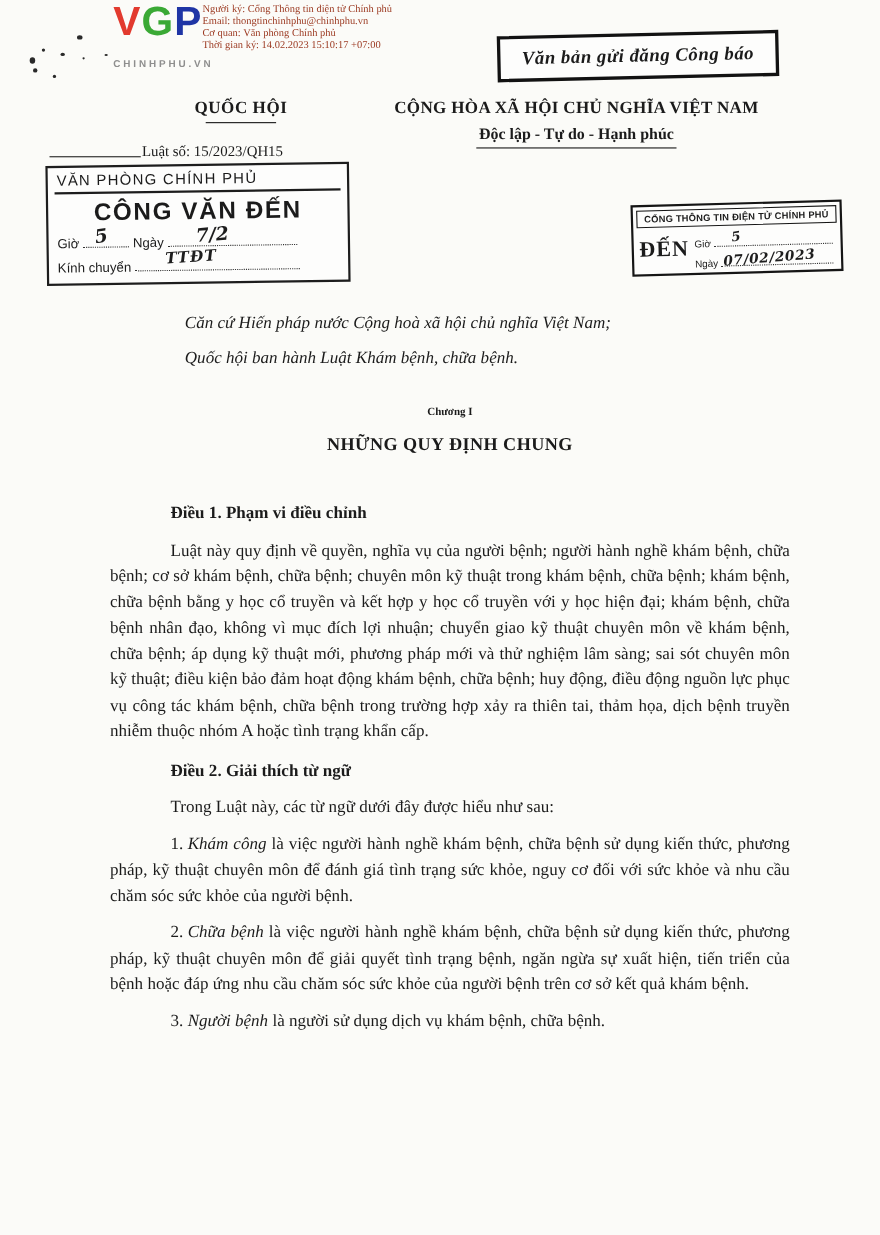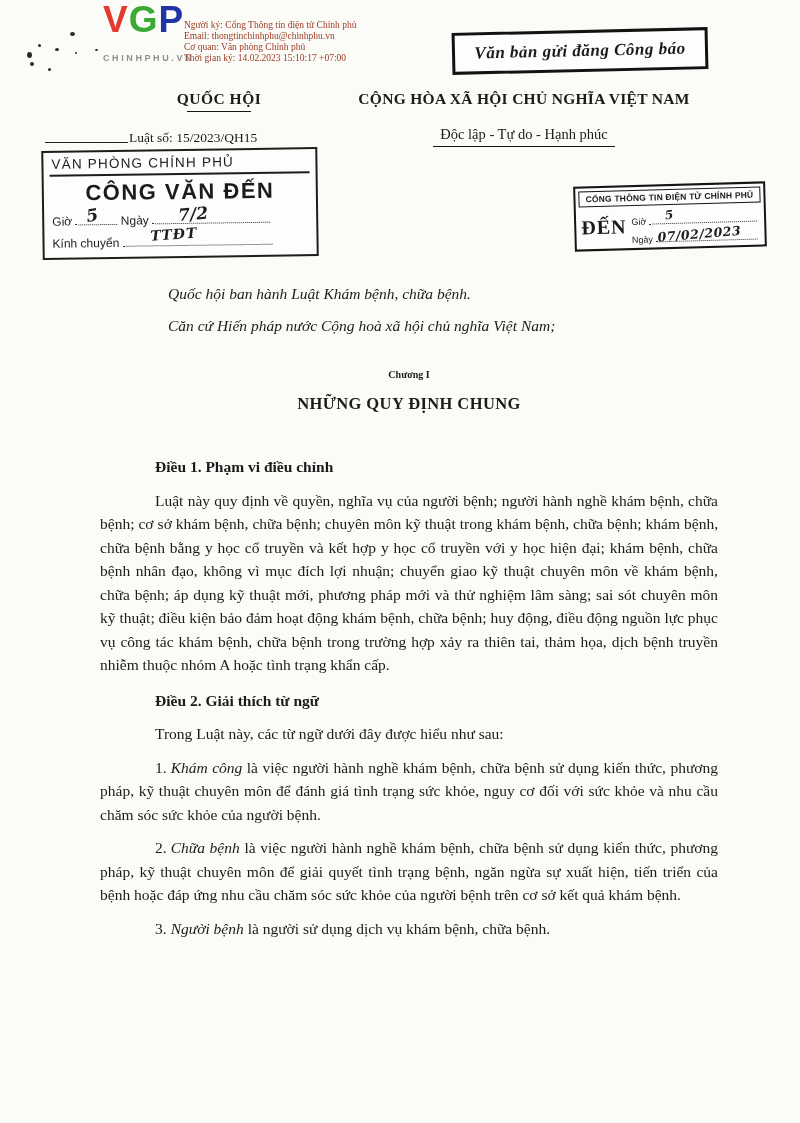--- a/index.html
+++ b/index.html
@@ -17,42 +17,42 @@
 
   
   .vgp{position:absolute;left:103px;top:3px;font-family:"Liberation Sans",sans-serif;}
   .vgp-letters{font-weight:bold;font-size:37px;line-height:33px;letter-spacing:1px;}
   .vgp-v{color:#e23a2e;}
   .vgp-g{color:#3aa935;}
   .vgp-p{color:#1f35a5;}
   .vgp-sub{font-size:9px;font-weight:bold;letter-spacing:2.6px;color:#8e8e8e;margin-top:17px;}
 
   
-  .sig{position:absolute;left:184px;top:4px;font-size:9.5px;line-height:11px;color:#9c३;color:#9c3a22;margin-top:16px;}
+  .sig{position:absolute;left:184px;top:4px;font-size:9.5px;line-height:11px;color:#9c३;color:#9c3a22;}
   .sig span{display:block;}
 
   
   .congbao{
     position:absolute;left:452px;top:30px;width:250px;height:36px;
     border:3px solid #121212;transform:rotate(-1.3deg);
     display:flex;align-items:center;justify-content:center;
     font-size:17px;font-weight:bold;font-style:italic;letter-spacing:0.5px;
     background:rgba(255,255,255,.6);
   }
 
   
   .hdr-left{position:absolute;left:138px;top:90px;width:162px;text-align:center;}
   .hdr-left .t{font-weight:bold;font-size:15.5px;letter-spacing:0.5px;}
   .rule-s{width:64px;border-top:1.6px solid #161616;margin:3px auto 0;}
   .luatso{position:absolute;left:129px;top:130px;font-size:13.5px;}
   .preline{position:absolute;left:45px;top:142px;width:83px;border-top:1.6px solid #222;}
 
   .hdr-right{position:absolute;left:328px;top:90px;width:392px;text-align:center;}
   .hdr-right .t1{font-weight:bold;font-size:15.5px;letter-spacing:0.3px;}
-  .hdr-right .t2{font-weight:normal;font-size:14.5px;margin-top:18px;}
+  .hdr-right .t2{font-weight:bold;font-size:14.5px;margin-top:6px;}
   .rule-m{width:182px;border-top:1.6px solid #161616;margin:3px auto 0;}
 
   
   .stamp-cvd{
     position:absolute;left:42px;top:149px;width:260px;
     border:2.5px solid #1d1d1d;transform:rotate(-0.8deg);
     padding:2px 6px 7px;font-family:"Liberation Sans",sans-serif;
     background:rgba(255,255,255,.55);
   }
   .stamp-cvd .office{font-size:13.5px;letter-spacing:1.2px;border-bottom:2px solid #1d1d1d;padding:2px 0 3px 2px;}
@@ -172,22 +172,22 @@
           <span>Ngày</span>
           <span class="dots" style="width:102px;"></span>
           <span class="hand portal-hand2">07/02/2023</span>
         </div>
       </div>
     </div>
   </div>
 
   <div class="content">
     <div class="preamble">
+      <p>Căn cứ Hiến pháp nước Cộng hoà xã hội chủ nghĩa Việt Nam;</p>
       <p>Quốc hội ban hành Luật Khám bệnh, chữa bệnh.</p>
-      <p>Căn cứ Hiến pháp nước Cộng hoà xã hội chủ nghĩa Việt Nam;</p>
     </div>
 
     <div class="chapter">
       <div class="c1">Chương I</div>
       <div class="c2">NHỮNG QUY ĐỊNH CHUNG</div>
     </div>
 
     <p class="art-head">Điều 1. Phạm vi điều chỉnh</p>
     <p class="body-p">Luật này quy định về quyền, nghĩa vụ của người bệnh; người hành nghề khám bệnh, chữa bệnh; cơ sở khám bệnh, chữa bệnh; chuyên môn kỹ thuật trong khám bệnh, chữa bệnh; khám bệnh, chữa bệnh bằng y học cổ truyền và kết hợp y học cổ truyền với y học hiện đại; khám bệnh, chữa bệnh nhân đạo, không vì mục đích lợi nhuận; chuyển giao kỹ thuật chuyên môn về khám bệnh, chữa bệnh; áp dụng kỹ thuật mới, phương pháp mới và thử nghiệm lâm sàng; sai sót chuyên môn kỹ thuật; điều kiện bảo đảm hoạt động khám bệnh, chữa bệnh; huy động, điều động nguồn lực phục vụ công tác khám bệnh, chữa bệnh trong trường hợp xảy ra thiên tai, thảm họa, dịch bệnh truyền nhiễm thuộc nhóm A hoặc tình trạng khẩn cấp.</p>
 

